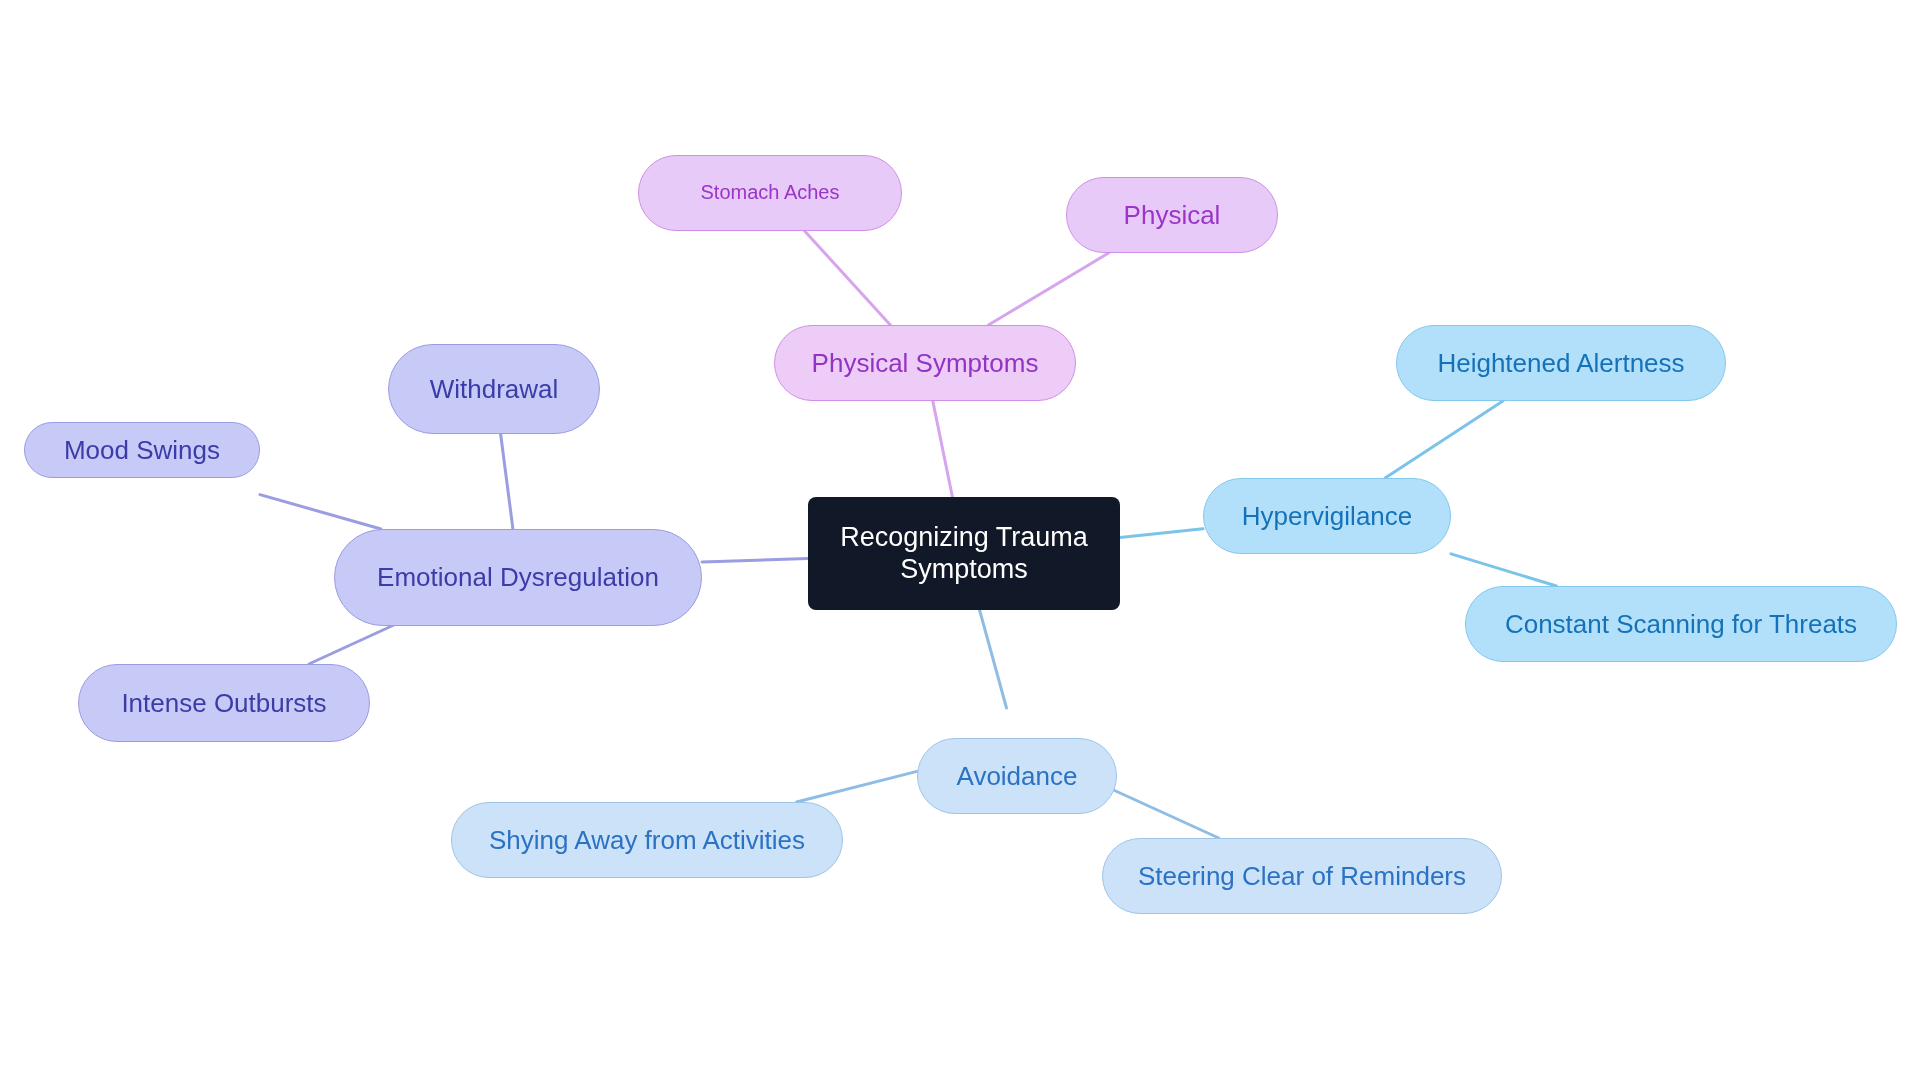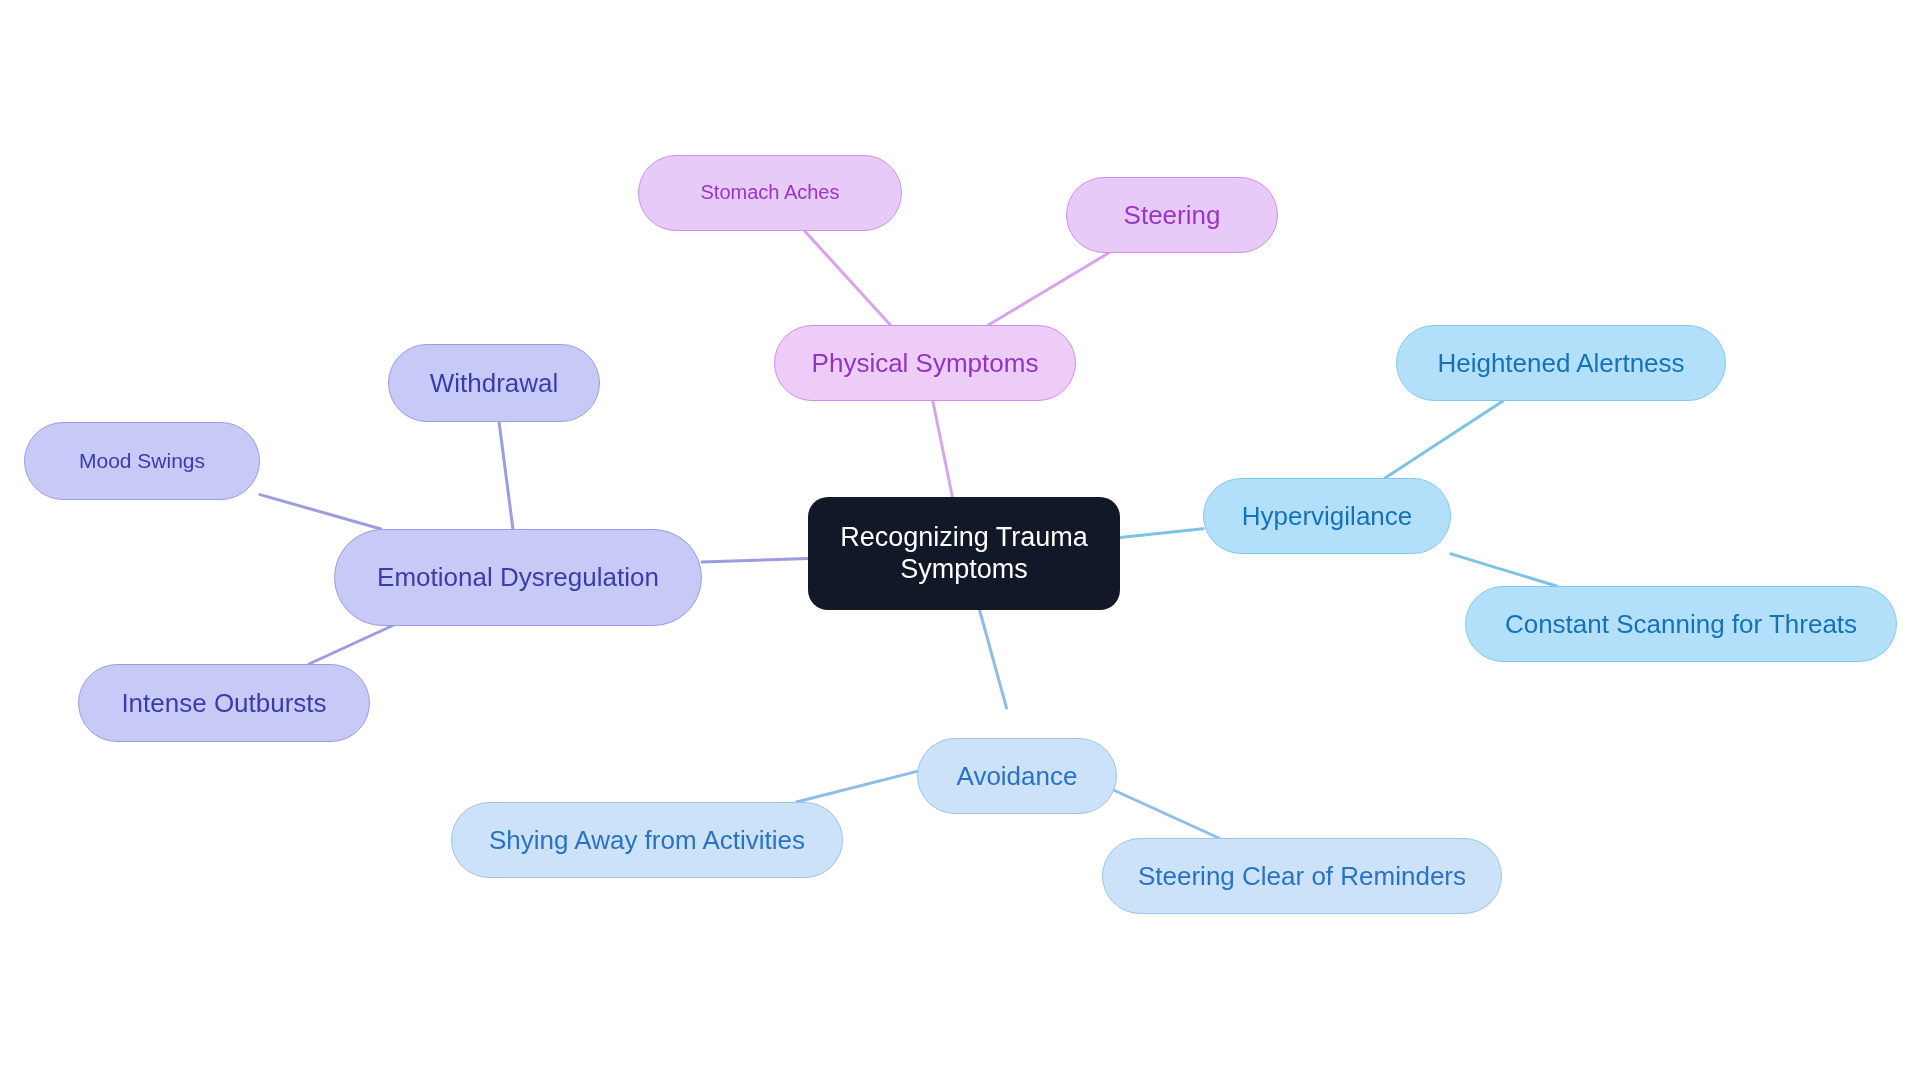--- a/index.html
+++ b/index.html
@@ -34,21 +34,21 @@
     align-items: center;
     justify-content: center;
     text-align: center;
     border-radius: 999px;
     border-style: solid;
     border-width: 1.5px;
     white-space: pre;
     line-height: 1.18;
   }
   .node.root {
-    border-radius: 20px;
+    border-radius: 8px;
     border-width: 0;
     white-space: pre-line;
   }
 </style>
 </head>
 <body>
 
 <div id="canvas">
   <svg id="edges" viewBox="0 0 1920 1083">
       <line x1="808" y1="558.5717488789238" x2="702" y2="562.0179372197309" stroke="#9a9de0" stroke-width="3" stroke-linecap="round"></line>
@@ -62,26 +62,26 @@
       <line x1="988.418918918919" y1="325" x2="1108.581081081081" y2="253" stroke="#d7a4ee" stroke-width="3" stroke-linecap="round"></line>
       <line x1="1385.1176470588234" y1="478" x2="1502.8823529411766" y2="401" stroke="#7cc3ea" stroke-width="3" stroke-linecap="round"></line>
       <line x1="1451" y1="553.8305084745763" x2="1556.4444444444443" y2="586" stroke="#7cc3ea" stroke-width="3" stroke-linecap="round"></line>
       <line x1="917" y1="771.4054054054054" x2="796.5744680851063" y2="802" stroke="#8fbde4" stroke-width="3" stroke-linecap="round"></line>
       <line x1="1100.3076923076924" y1="784" x2="1218.6923076923076" y2="838" stroke="#8fbde4" stroke-width="3" stroke-linecap="round"></line>
     </svg>
   <div id="nodes">
       <div class="node root" style="left: 808px; top: 497px; width: 312px; height: 113px; background: rgb(17, 24, 39); color: rgb(255, 255, 255); border-color: rgb(17, 24, 39); font-size: 27px;"><span>Recognizing Trauma
 Symptoms</span></div>
       <div class="node" style="left: 334px; top: 529px; width: 368px; height: 97px; background: rgb(199, 201, 247); color: rgb(60, 60, 168); border-color: rgb(154, 157, 224); font-size: 26px;"><span>Emotional Dysregulation</span></div>
-      <div class="node" style="left: 388px; top: 344px; width: 212px; height: 78px; background: rgb(199, 201, 247); color: rgb(60, 60, 168); border-color: rgb(154, 157, 224); font-size: 26px;"><span>Withdrawal</span></div>
-      <div class="node" style="left: 24px; top: 422px; width: 236px; height: 78px; background: rgb(199, 201, 247); color: rgb(60, 60, 168); border-color: rgb(154, 157, 224); font-size: 21px;"><span>Mood Swings</span></div>
+      <div class="node" style="left: 388px; top: 344px; width: 212px; height: 90px; background: rgb(199, 201, 247); color: rgb(60, 60, 168); border-color: rgb(154, 157, 224); font-size: 26px;"><span>Withdrawal</span></div>
+      <div class="node" style="left: 24px; top: 422px; width: 236px; height: 56px; background: rgb(199, 201, 247); color: rgb(60, 60, 168); border-color: rgb(154, 157, 224); font-size: 26px;"><span>Mood Swings</span></div>
       <div class="node" style="left: 78px; top: 664px; width: 292px; height: 78px; background: rgb(199, 201, 247); color: rgb(60, 60, 168); border-color: rgb(154, 157, 224); font-size: 26px;"><span>Intense Outbursts</span></div>
       <div class="node" style="left: 774px; top: 325px; width: 302px; height: 76px; background: rgb(237, 205, 247); color: rgb(147, 51, 196); border-color: rgb(207, 143, 230); font-size: 26px;"><span>Physical Symptoms</span></div>
       <div class="node" style="left: 638px; top: 155px; width: 264px; height: 76px; background: rgb(232, 202, 249); color: rgb(154, 53, 199); border-color: rgb(207, 143, 230); font-size: 20px;"><span>Stomach Aches</span></div>
-      <div class="node" style="left: 1066px; top: 177px; width: 212px; height: 76px; background: rgb(232, 202, 249); color: rgb(154, 53, 199); border-color: rgb(207, 143, 230); font-size: 26px;"><span>Steering</span></div>
+      <div class="node" style="left: 1066px; top: 177px; width: 212px; height: 76px; background: rgb(232, 202, 249); color: rgb(154, 53, 199); border-color: rgb(207, 143, 230); font-size: 26px;"><span>Physical</span></div>
       <div class="node" style="left: 1203px; top: 478px; width: 248px; height: 76px; background: rgb(178, 224, 250); color: rgb(21, 114, 184); border-color: rgb(131, 200, 238); font-size: 26px;"><span>Hypervigilance</span></div>
       <div class="node" style="left: 1396px; top: 325px; width: 330px; height: 76px; background: rgb(178, 224, 250); color: rgb(21, 114, 184); border-color: rgb(131, 200, 238); font-size: 26px;"><span>Heightened Alertness</span></div>
       <div class="node" style="left: 1465px; top: 586px; width: 432px; height: 76px; background: rgb(178, 224, 250); color: rgb(21, 114, 184); border-color: rgb(131, 200, 238); font-size: 26px;"><span>Constant Scanning for Threats</span></div>
       <div class="node" style="left: 917px; top: 708px; width: 200px; height: 76px; background: rgb(204, 226, 248); color: rgb(42, 114, 196); border-color: rgb(156, 197, 232); font-size: 26px; margin-top: 30px;"><span>Avoidance</span></div>
       <div class="node" style="left: 451px; top: 802px; width: 392px; height: 76px; background: rgb(204, 226, 248); color: rgb(42, 114, 196); border-color: rgb(156, 197, 232); font-size: 26px;"><span>Shying Away from Activities</span></div>
       <div class="node" style="left: 1102px; top: 838px; width: 400px; height: 76px; background: rgb(204, 226, 248); color: rgb(42, 114, 196); border-color: rgb(156, 197, 232); font-size: 26px;"><span>Steering Clear of Reminders</span></div>
     </div>
 </div>
 
 </body></html>

